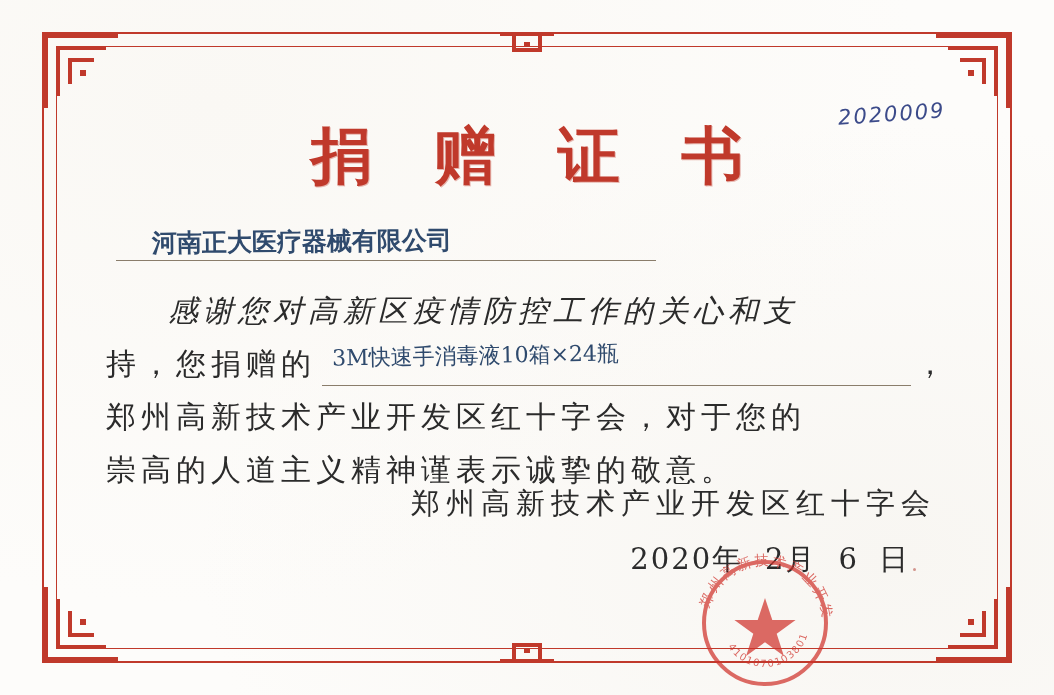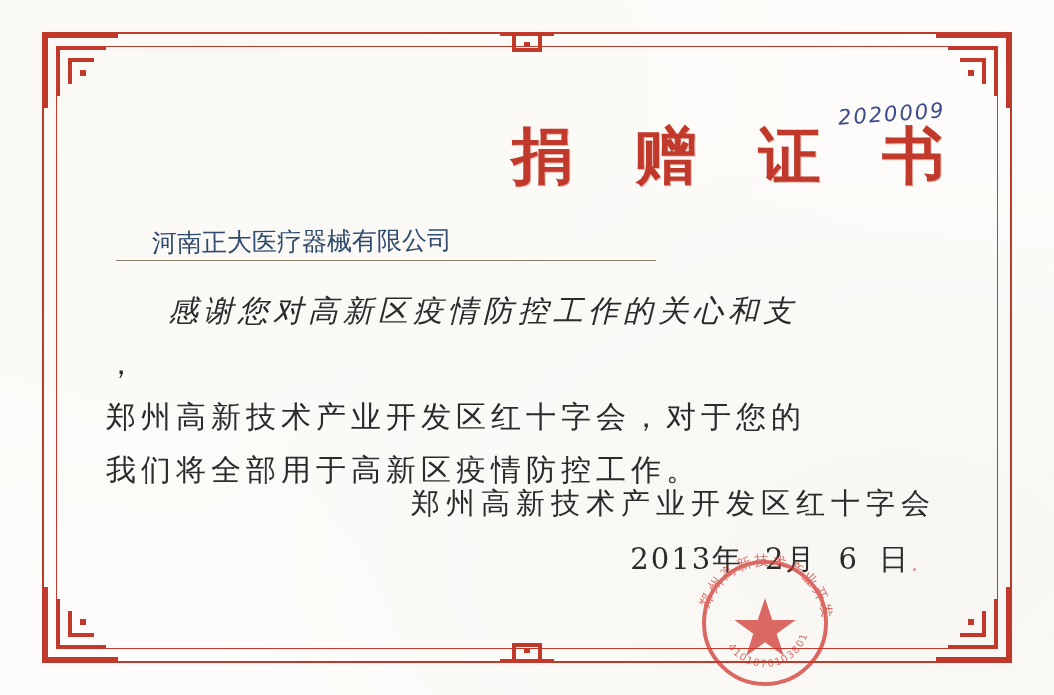--- a/index.html
+++ b/index.html
@@ -81,37 +81,38 @@
     letter-spacing: 2px;
     transform: rotate(-4deg);
     font-style: italic;
   }
 
   .title {
     position: absolute;
     left: 0;
     right: 0;
     top: 48px;
-    text-align: right;
+    text-align: center;
     font-family: "DejaVu Serif", serif;
     font-size: 62px;
     font-weight: bold;
     letter-spacing: 20px;
     text-indent: 20px;
     color: #c0392b;
     text-shadow: 1px 1px 0 rgba(192,57,43,0.35);
   }
 
   .recipient-row {
     position: absolute;
     left: 26px;
     top: 160px;
     width: 540px;
     border-bottom: 1.5px solid #8a7d6b;
     height: 34px;
+    font-weight: bold;
   }
   .recipient-name {
     position: absolute;
     left: 36px;
     bottom: 2px;
     font-family: "DejaVu Serif", serif;
     font-size: 25px;
     color: #2f4a6d;
     white-space: nowrap;
     transform: rotate(-0.6deg);
@@ -263,32 +264,36 @@
     <div class="title">捐 赠 证 书</div>
 
     <div class="recipient-row">
       <span class="recipient-name">河南正大医疗器械有限公司</span>
     </div>
 
     <div class="body-text">
       <div class="line line-1">感谢您对高新区疫情防控工作的关心和支</div>
 
       <div class="line gift-line">
+        <span>持，您捐赠的</span>
+        <span class="gift-blank">
+          <span class="gift-text">3M快速手消毒液10箱×24瓶</span>
+        </span>
         <span>，</span>
       </div>
 
       <div class="line">郑州高新技术产业开发区红十字会，对于您的</div>
 
-      <div class="line">我们将全部用于高新区疫情防控工作。</div>
+      <div class="line">崇高的人道主义精神谨表示诚挚的敬意。</div>
     </div>
 
     <div class="signature">
       <div class="org">郑州高新技术产业开发区红十字会</div>
       <div class="date">
-        <span class="num">2013</span><span>年</span><span class="sep"></span><span class="num">2</span><span>月</span><span class="sep"></span><span class="num">6</span><span class="sep"></span><span>日</span>
+        <span class="num">2020</span><span>年</span><span class="sep"></span><span class="num">2</span><span>月</span><span class="sep"></span><span class="num">6</span><span class="sep"></span><span>日</span>
       </div>
     </div>
 
     <div class="seal">
       <svg width="150" height="150" viewBox="0 0 150 150">
         <defs>
           <path id="sealArc" d="M 75,75 m -58,0 a 58,58 0 1,1 116,0" fill="none"></path>
           <path id="sealArcBottom" d="M 75,75 m -44,0 a 44,44 0 1,0 88,0" fill="none"></path>
         </defs>
         <circle cx="75" cy="75" r="61" fill="none" stroke="#d0332c" stroke-width="4"></circle>

